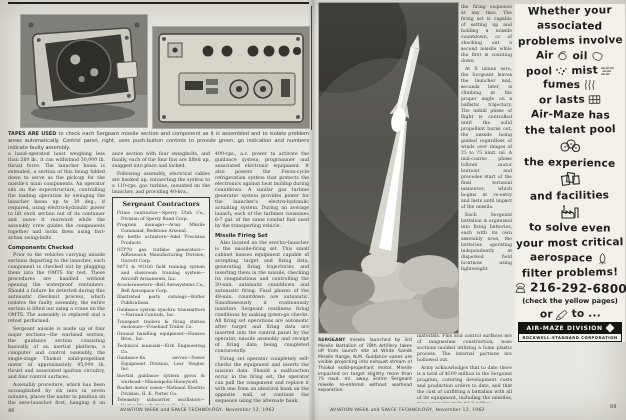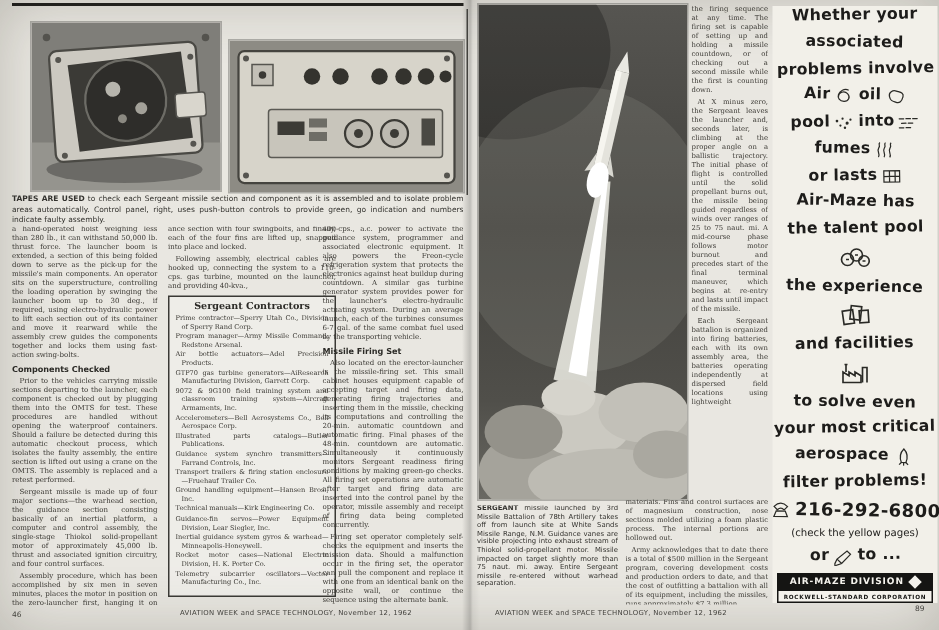--- a/index.html
+++ b/index.html
@@ -23,31 +23,31 @@
   .cbox-title{font-weight:bold;font-size:6.4px;text-align:center;margin:0 0 3px 0;color:#2c2b27;}
   .cbox ul{list-style:none;margin:0;padding:0;}
   .cbox li{font-size:4.4px;line-height:5.6px;padding-left:4px;text-indent:-4px;margin-bottom:1px;}
   .footer{font-family:"DejaVu Sans", sans-serif;font-size:4.6px;color:#45443f;letter-spacing:.2px;}
   .pagenum{font-family:"DejaVu Sans", sans-serif;font-size:5px;color:#45443f;}
   
   .sidecol{font-size:4.6px;line-height:6px;text-align:justify;overflow:hidden;}
   .sidecol p{margin:0 0 2px 0;}
   .sidecol p.indent{text-indent:4px;}
   
-  .ad{left:515px;top:4px;width:110px;height:398px;background:#f2f0e9;
+  .ad{left:515px;top:4px;width:110px;height:338px;background:#f2f0e9;
       display:flex;flex-direction:column;align-items:center;justify-content:space-between;
       font-family:"DejaVu Sans", sans-serif;color:#1d1c1a;text-align:center;}
   .ad-line{font-size:10.5px;font-weight:600;line-height:13px;white-space:nowrap;letter-spacing:.2px;}
   .ad-row{display:flex;align-items:center;gap:2px;white-space:nowrap;}
   .ad .r1{transform:rotate(-1deg);} .ad .r2{transform:rotate(1deg);}
   .doodle{display:inline-flex;align-items:center;}
   .doodle svg{width:15px;height:12px;stroke:#2a2a26;stroke-width:1.1;fill:none;}
   .doodle.wide svg{width:34px;height:16px;}
   .ad-phone{font-size:12px;font-weight:bold;letter-spacing:.3px;}
-  .ad-note{font-size:6.8px;font-weight:400;}
+  .ad-note{font-size:6.8px;font-weight:700;}
   .logo-block{width:104px;}
   .logo-bar{background:#151513;color:#f4f2ec;font-size:6px;font-weight:bold;letter-spacing:.6px;
             height:12px;display:flex;align-items:center;justify-content:center;gap:3px;}
   .logo-diamond{width:8px;height:8px;background:#f4f2ec;transform:rotate(45deg) scale(.8);
                 display:inline-block;position:relative;}
   .logo-sub{border:1px solid #151513;border-top:none;background:#f4f2ec;color:#151513;
             font-size:3.8px;font-weight:bold;letter-spacing:.5px;height:7px;
             display:flex;align-items:center;justify-content:center;}
 </style>
 </head>
@@ -110,21 +110,21 @@
   </p>
 
   <div class="abs col" style="left:8px;top:151px;width:97px;height:254px;">
     <p>a hand-operated hoist weighing less than 280 lb., it can withstand 50,000 lb. thrust force. The launcher boom is extended, a section of this being folded down to serve as the pick-up for the missile's main components. An operator sits on the superstructure, controlling the loading operation by swinging the launcher boom up to 30 deg., if required, using electro-hydraulic power to lift each section out of its container and move it rearward while the assembly crew guides the components together and locks them using fast-action swing-bolts.</p>
     <div class="colhead">Components Checked</div>
     <p class="indent">Prior to the vehicles carrying missile sections departing to the launcher, each component is checked out by plugging them into the OMTS for test. These procedures are handled without opening the waterproof containers. Should a failure be detected during this automatic checkout process, which isolates the faulty assembly, the entire section is lifted out using a crane on the OMTS. The assembly is replaced and a retest performed.</p>
     <p class="indent">Sergeant missile is made up of four major sections—the warhead section, the guidance section consisting basically of an inertial platform, a computer and control assembly, the single-stage Thiokol solid-propellant motor of approximately 45,000 lb. thrust and associated ignition circuitry, and four control surfaces.</p>
     <p class="indent">Assembly procedure, which has been accomplished by six men in seven minutes, places the motor in position on the zero-launcher first, hanging it on and locking it by three hooks. The guidance section follows, attaching to the motor with four quick-connect swingbolts. The warhead is then lifted into position and secured to the guid-</p>
   </div>
 
-  <div class="abs col" style="left:112px;top:151px;width:112px;height:254px;">
+  <div class="abs col" style="left:112px;top:151px;width:98px;height:254px;">
     <p>ance section with four swingbolts, and finally, each of the four fins are lifted up, snapped into place and locked.</p>
     <p class="indent">Following assembly, electrical cables are hooked up, connecting the system to a 110-cps. gas turbine, mounted on the launcher, and providing 40-kva.,</p>
     <div class="cbox">
       <div class="cbox-title">Sergeant Contractors</div>
       <ul>
         <li>Prime contractor—Sperry Utah Co., Division of Sperry Rand Corp.</li>
         <li>Program manager—Army Missile Command, Redstone Arsenal.</li>
         <li>Air bottle actuators—Adel Precision Products.</li>
         <li>GTP70 gas turbine generators—AiResearch Manufacturing Division, Garrett Corp.</li>
         <li>9072 &amp; 9G100 field training system and classroom training system—Aircraft Armaments, Inc.</li>
@@ -236,21 +236,21 @@
             <g fill="#2a2a26" stroke="none">
               <circle cx="4" cy="6" r="1.2"></circle>
               <circle cx="9" cy="4" r="1"></circle>
               <circle cx="13" cy="8" r="1.4"></circle>
               <circle cx="7" cy="10" r="1"></circle>
               <circle cx="16" cy="5" r="1"></circle>
               <circle cx="11" cy="12" r="1.1"></circle>
             </g>
           </svg>
         </span>
-      <span class="ad-line">into</span>
+      <span class="ad-line">mist</span>
       <span class="doodle">
           <svg viewBox="0 0 20 16">
             <path d="M2 5h4M8 5h4M14 5h4M4 9h4M10 9h4M2 13h4M8 13h4" stroke-linecap="round"></path>
           </svg>
         </span>
     </div>
     <div class="ad-row r2">
       <span class="ad-line">fumes</span>
       <span class="doodle">
           <svg viewBox="0 0 20 16">

